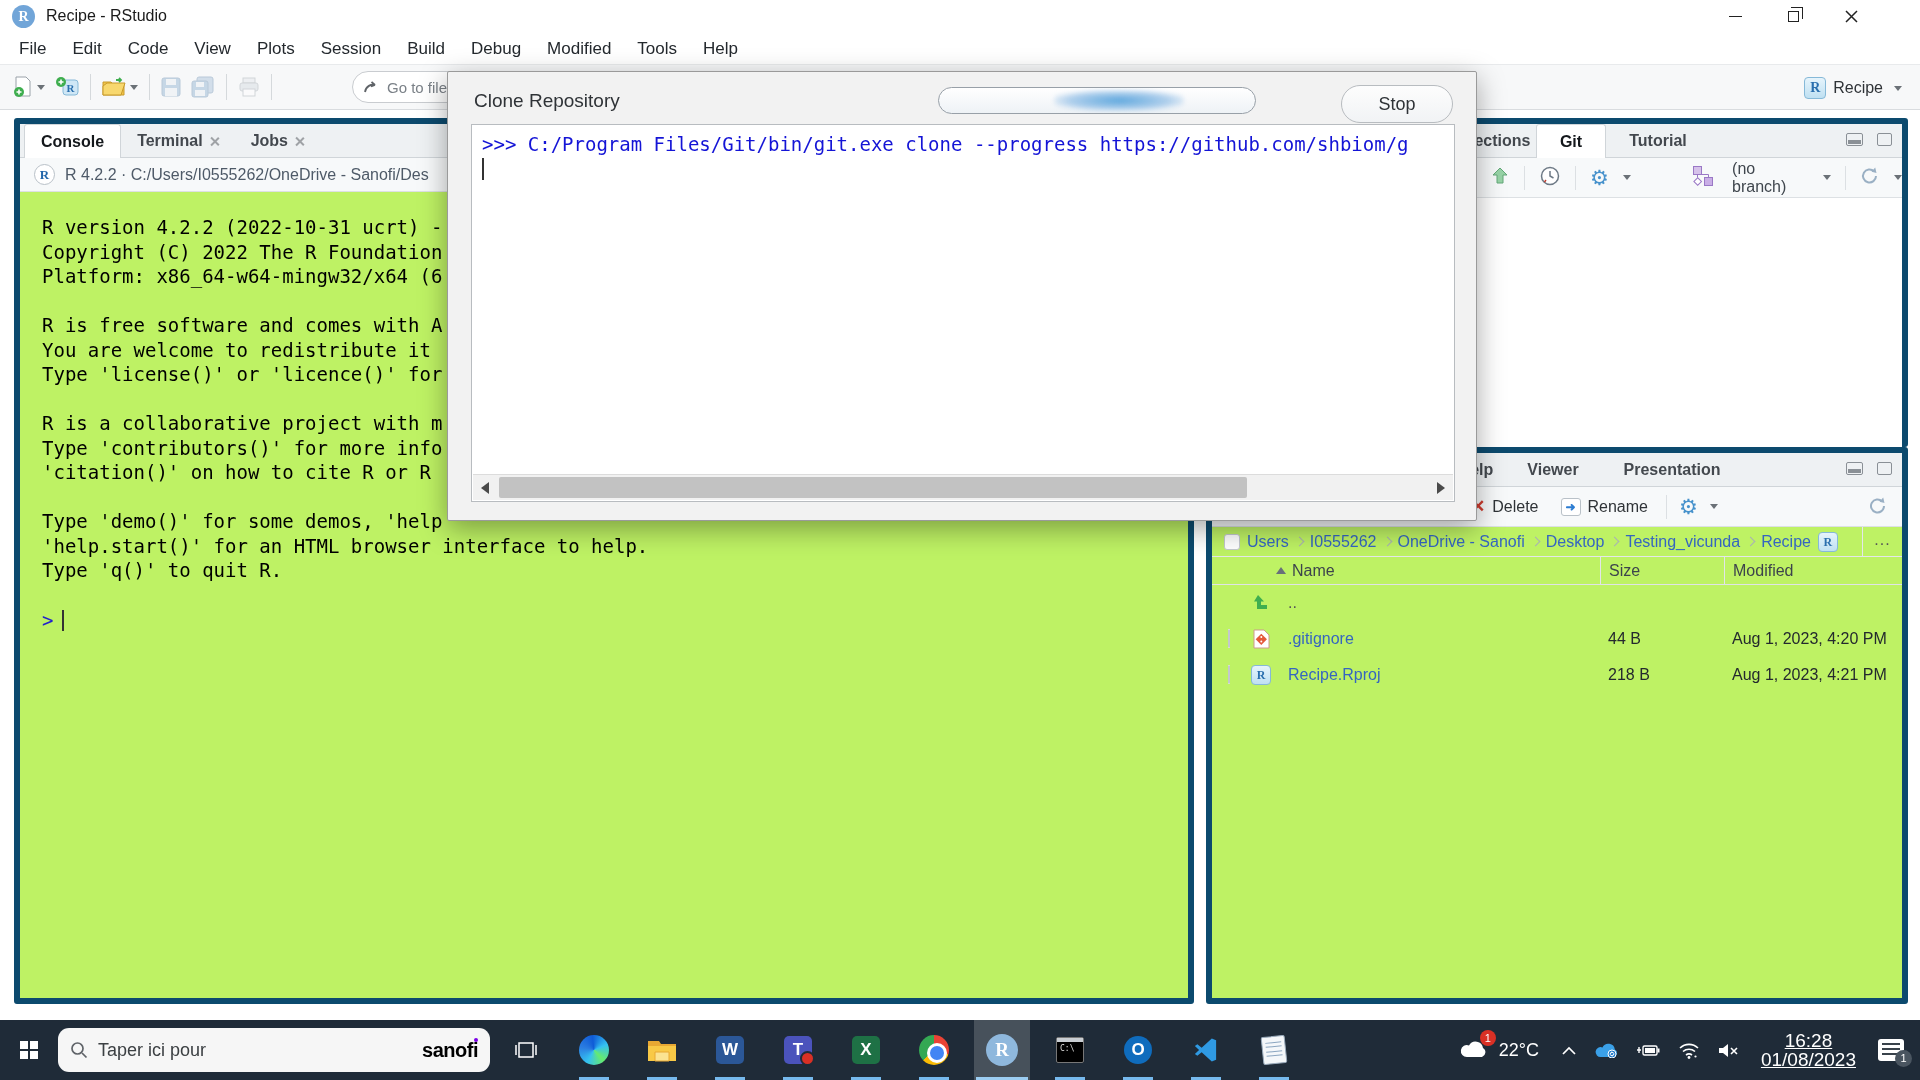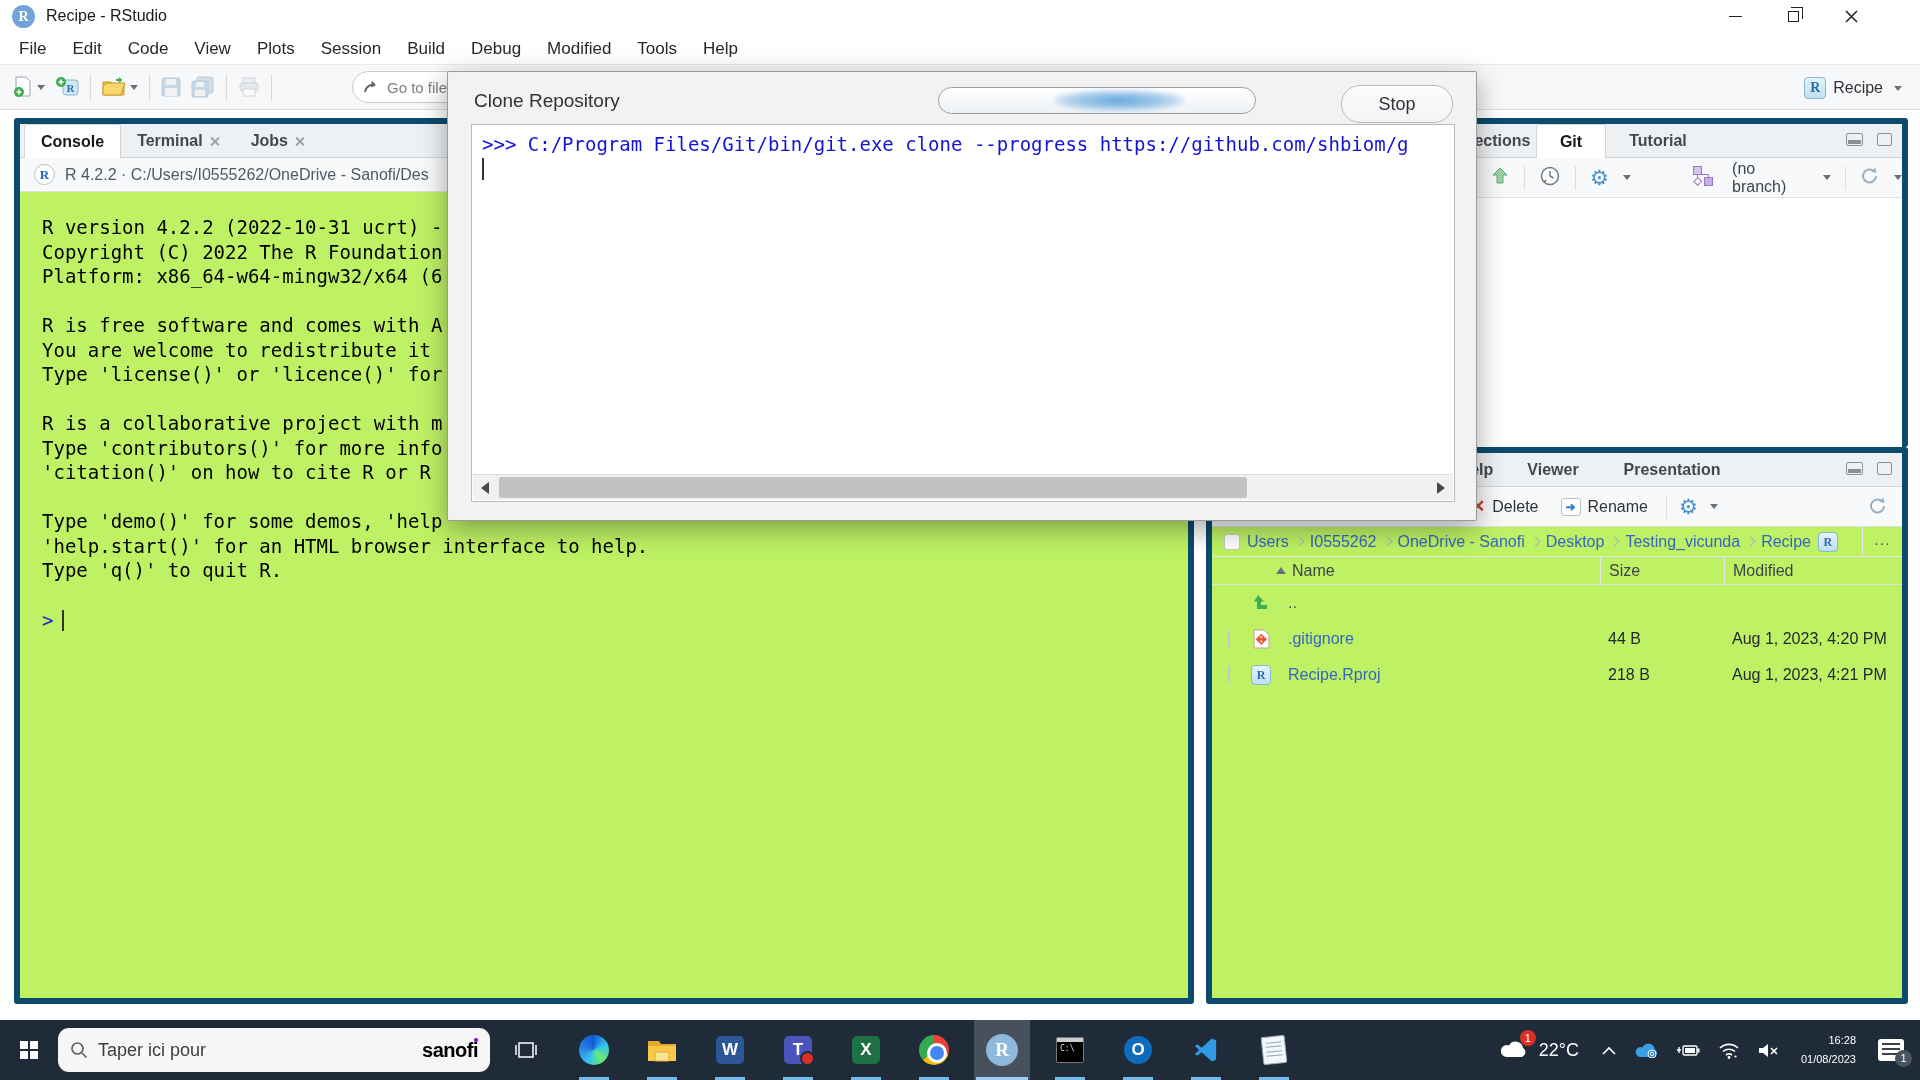--- a/index.html
+++ b/index.html
@@ -187,21 +187,21 @@
   .notepad-ic { width:24px; height:28px; background:#f4f7fa; border:1px solid #9ab; border-radius:2px;
     transform:rotate(-6deg); padding:5px 3px 0; }
   .notepad-ic i { display:block; height:0; border-top:1.6px solid #8aa5c0; margin-bottom:3.4px; }
   .tray { margin-left:auto; display:flex; align-items:center; gap:22px; padding-right:16px; color:#fff; }
   .weather { display:flex; align-items:center; gap:10px; }
   .cloudwrap { position:relative; }
   .badge { position:absolute; right:-7px; top:-7px; min-width:16px; height:16px; border-radius:8px;
     background:#d93025; color:#fff; font-size:11px; text-align:center; line-height:16px; padding:0 3px; }
   .temp { font-size:18px; }
   .trayicons { display:flex; align-items:center; gap:17px; }
-  .clockblock { text-align:right; font-size:11px; line-height:19px; }
+  .clockblock { text-align:center; font-size:19px; line-height:19px;text-decoration:underline; }
   .notif { position:relative; width:26px; height:22px; background:#fff; border-radius:3px; padding:4px 4px 0; }
   .notif i { display:block; height:0; border-top:2px solid #39424b; margin-bottom:3px; }
   .notif .nbadge { position:absolute; right:-8px; bottom:-6px; width:17px; height:17px; border-radius:50%;
     background:#4a5560; color:#fff; font-size:11px; text-align:center; line-height:17px; }
 </style>
 </head>
 <body>
 
 <div class="screen">
 

